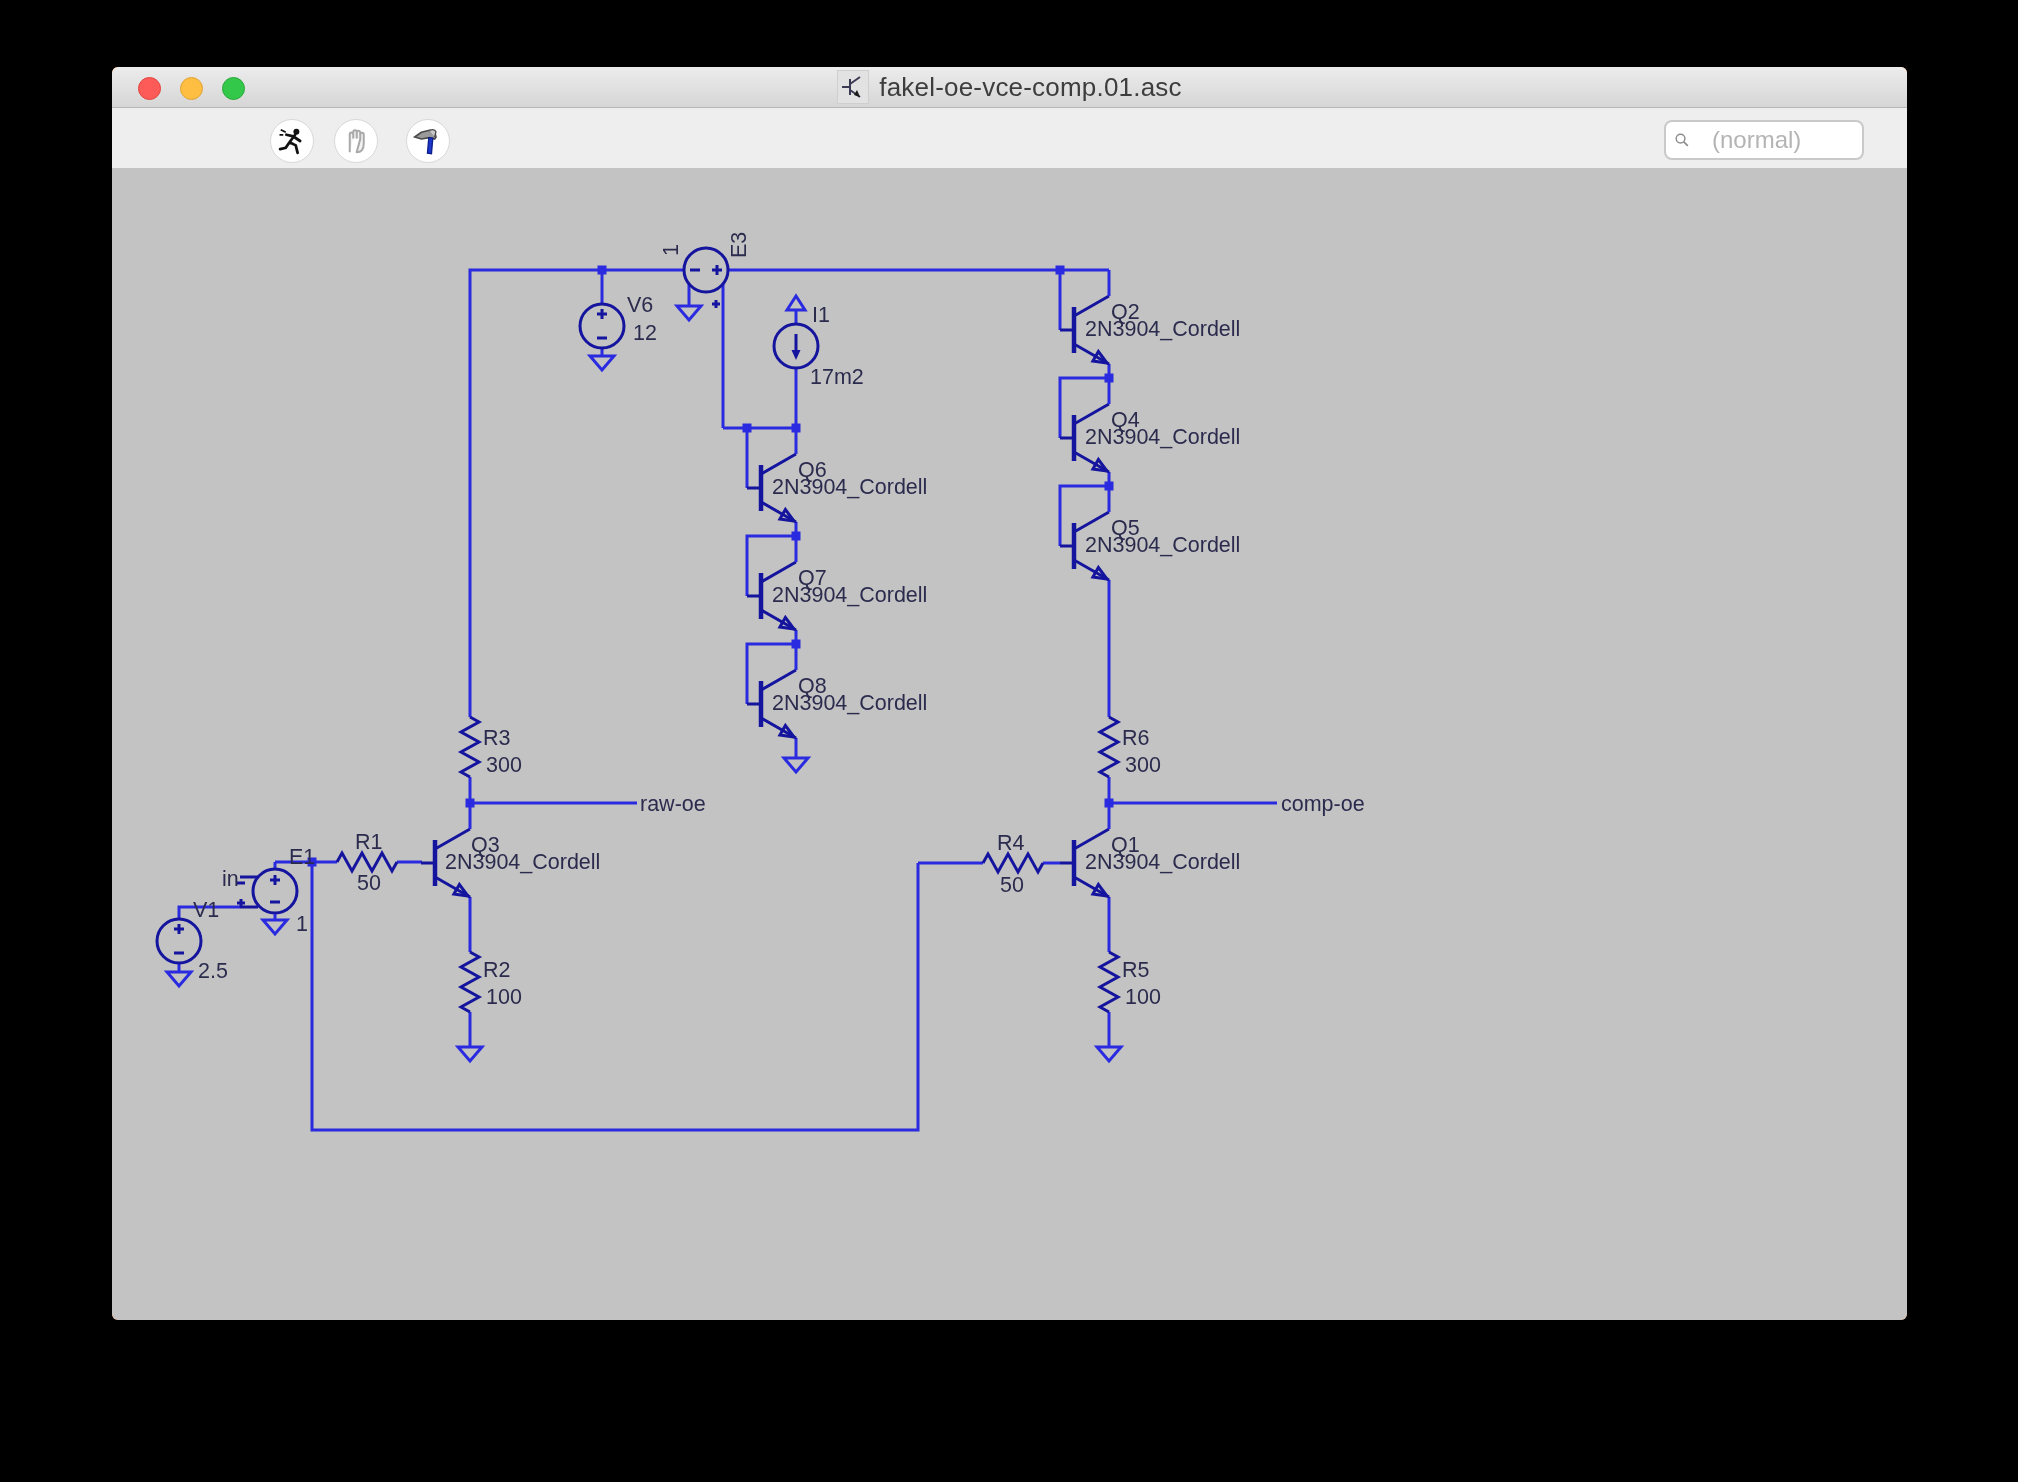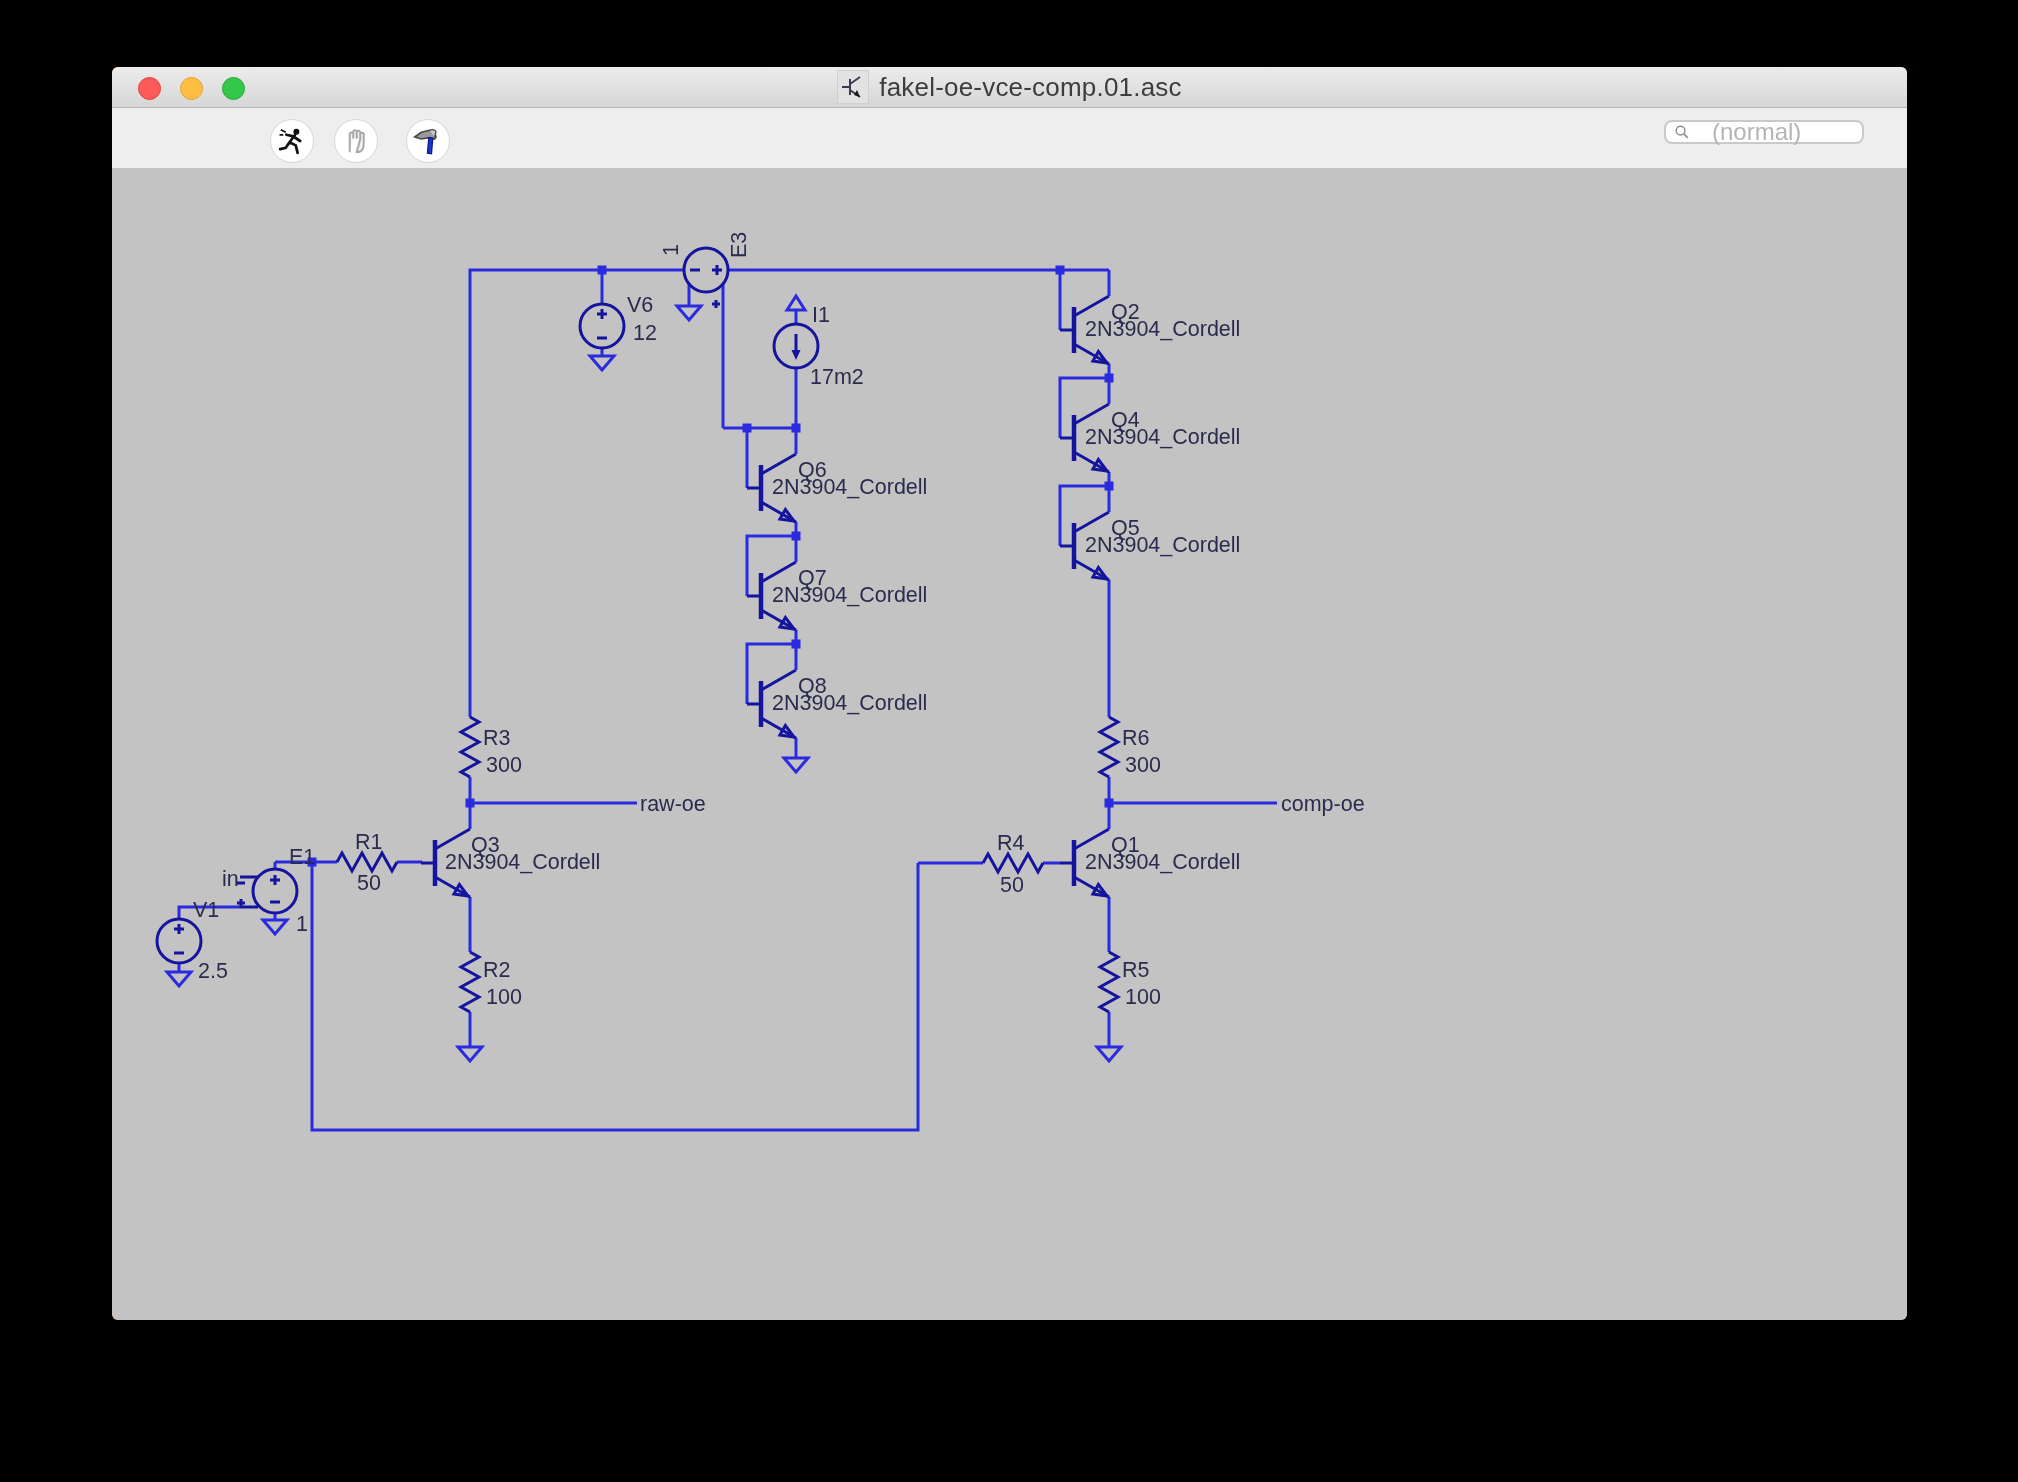--- a/index.html
+++ b/index.html
@@ -29,21 +29,21 @@
     height:60px;background:#eeeeee;border-bottom:1px solid #bdbdbd;
     position:relative;display:flex;align-items:center;
   }
   .tool-btn{
     width:42px;height:42px;border-radius:50%;background:#fff;
     border:1px solid #d8d8d8;display:flex;align-items:center;justify-content:center;
     position:absolute;top:11px;
   }
   .tool-btn.b1{left:158px;} .tool-btn.b2{left:222px;} .tool-btn.b3{left:294px;}
   .searchbox{
-    position:absolute;right:43px;top:12px;width:200px;height:24px;
+    position:absolute;right:43px;top:12px;width:200px;height:40px;
     background:#fff;border:2px solid #c9c9c9;border-radius:8px;
     display:flex;align-items:center;padding:0 8px;box-sizing:border-box;gap:20px;
   }
   .searchbox input{
     border:none;outline:none;width:140px;font-size:24px;color:#7b7b7b;
     font-family:"Liberation Sans",sans-serif;background:transparent;
   }
   .searchbox input::placeholder{color:#b4b4b4;}
   .canvas{position:absolute;left:0;top:101px;width:1795px;height:1152px;background:#c3c3c3;}
   svg text{font-family:"Liberation Sans",sans-serif;font-size:21.5px;fill:#2b2b4e;}

